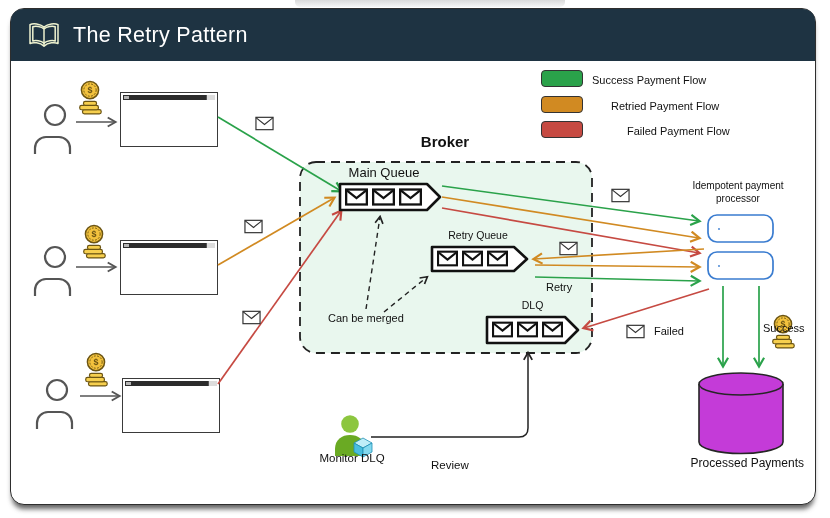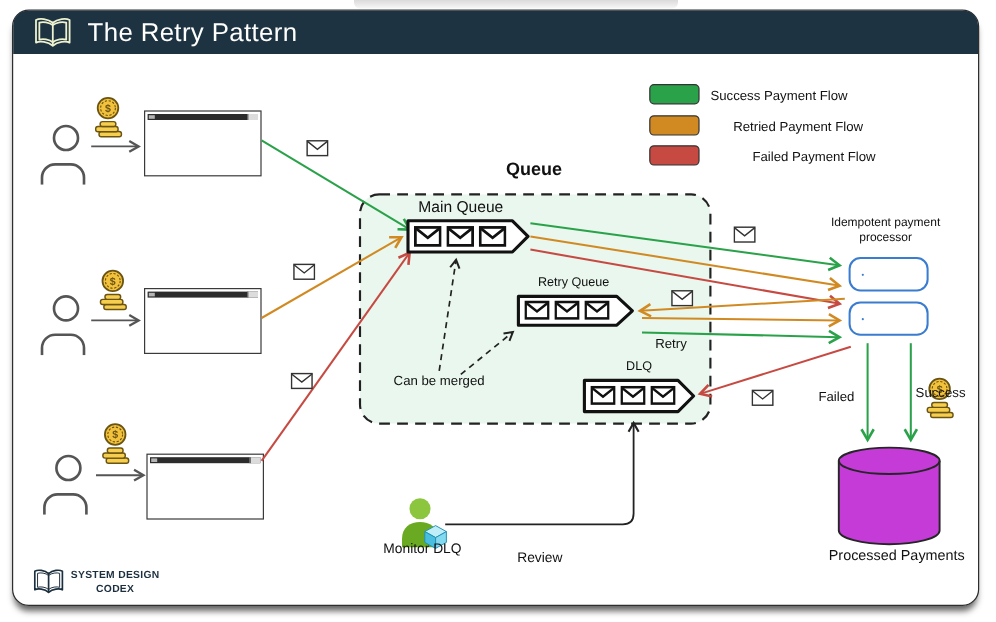--- a/index.html
+++ b/index.html
@@ -3,21 +3,21 @@
 <meta charset="utf-8">
 <style>
   html,body{margin:0;padding:0;background:#fff;}
   .stage{position:relative;width:830px;height:518px;background:#fff;
          font-family:"Liberation Sans",sans-serif;overflow:hidden;}
   .tab-artifact{position:absolute;left:295px;top:0;width:270px;height:7px;
     background:linear-gradient(to bottom,#bdbdbd,#f0f0f0);opacity:.55;border-radius:0 0 5px 5px;}
   .card{position:absolute;left:10px;top:8px;width:806px;height:497px;background:#fff;
     border:1.6px solid #2e2e2e;border-radius:14px;
     box-shadow:0 6px 5px -2px rgba(60,60,60,.8);box-sizing:border-box;}
-  .hdr{position:absolute;left:0;top:0;right:0;height:36px;background:#1e3342;
+  .hdr{position:absolute;left:0;top:0;right:0;height:52px;background:#1e3342;
     border-radius:12px 12px 0 0;display:flex;align-items:center;gap:13px;
     padding-left:17px;box-sizing:border-box;}
   .hdr-title{color:#ffffff;font-size:21.5px;letter-spacing:.3px;}
   .svg-layer{position:absolute;left:0;top:0;z-index:5;}
   .lbl{position:absolute;z-index:6;font-size:11px;color:#111;white-space:nowrap;}
   .ctr{text-align:center;white-space:normal;}
   .swatch{position:absolute;width:42px;height:17px;border:1.5px solid #333;
     border-radius:4px;z-index:6;box-sizing:border-box;}
   .sw-g{background:#2aa24a;} .sw-o{background:#d18a22;} .sw-r{background:#c64a42;}
   .browser{position:absolute;width:98px;height:55px;background:#fff;
@@ -190,40 +190,27 @@
       <circle cx="350" cy="424" r="8.8" fill="#8cc63f"></circle>
       <path d="M335,456 v-7 c0,-9.5 7,-14 15,-14 c8,0 15,4.5 15,14 v7 z" fill="#6aaa23"></path>
       <g stroke="#1f8fb5" stroke-width="0.8">
         <polygon points="354,443 363,438 372,443 363,448" fill="#bfeef8"></polygon>
         <polygon points="354,443 354,452 363,457 363,448" fill="#49bede"></polygon>
         <polygon points="363,448 363,457 372,452 372,443" fill="#83d9ef"></polygon>
       </g>
     </g>
   </svg>
 
-  <div class="lbl" style="left:400px;top:133px;width:90px;font-size:15px;font-weight:600;text-align:center;">Queue</div>
+  <div class="lbl" style="left:400px;top:133px;width:90px;font-size:15px;font-weight:600;text-align:center;">Broker</div>
   <div class="lbl" style="left:338px;top:165px;width:92px;font-size:13px;text-align:center;">Main Queue</div>
   <div class="lbl" style="left:430px;top:229px;width:96px;font-size:10.5px;text-align:center;">Retry Queue</div>
   <div class="lbl" style="left:505px;top:299px;width:55px;font-size:10.5px;text-align:center;">DLQ</div>
   <div class="lbl" style="left:328px;top:312px;">Can be merged</div>
   <div class="lbl" style="left:546px;top:281px;">Retry</div>
-  <div class="lbl" style="left:654px;top:325px;margin-left:28px;">Failed</div>
+  <div class="lbl" style="left:654px;top:325px;">Failed</div>
   <div class="lbl" style="left:763px;top:294px;margin-top:28px;">Success</div>
   <div class="lbl" style="left:431px;top:411px;font-size:11.5px;margin-top:48px;">Review</div>
   <div class="lbl ctr" style="left:690px;top:179px;width:96px;font-size:10px;line-height:1.3;">Idempotent payment processor</div>
   <div class="lbl" style="left:312px;top:452px;width:80px;font-size:11.5px;text-align:center;">Monitor DLQ</div>
   <div class="lbl" style="left:680px;top:456px;width:124px;font-size:12px;text-align:right;">Processed Payments</div>
 
-  <div class="brand">
-    <svg width="27" height="23" viewBox="0 0 32 28">
-      <g fill="#ffffff" stroke="#1c2f3f" stroke-width="1.7" stroke-linejoin="round">
-        <path d="M16,6 C12,2.5 5,2 2,3.6 V22.5 c3,-1.6 10,-1 14,2.6 c4,-3.6 11,-4.2 14,-2.6 V3.6 C27,2 20,2.5 16,6 z"></path>
-        <path d="M16,6 V25" fill="none"></path>
-        <path d="M16,8 C13.2,5.4 7.5,4.9 4.8,5.8 V20 c2.7,-.9 8.4,-.4 11.2,2.2 c2.8,-2.6 8.5,-3.1 11.2,-2.2 V5.8 C24.5,4.9 18.8,5.4 16,8" fill="none" stroke-width="1"></path>
-      </g>
-    </svg>
-    <div class="brand-text">
-      <div>SYSTEM DESIGN</div>
-      <div>CODEX</div>
-    </div>
-  </div>
 
 </div>
 
 </body></html>

